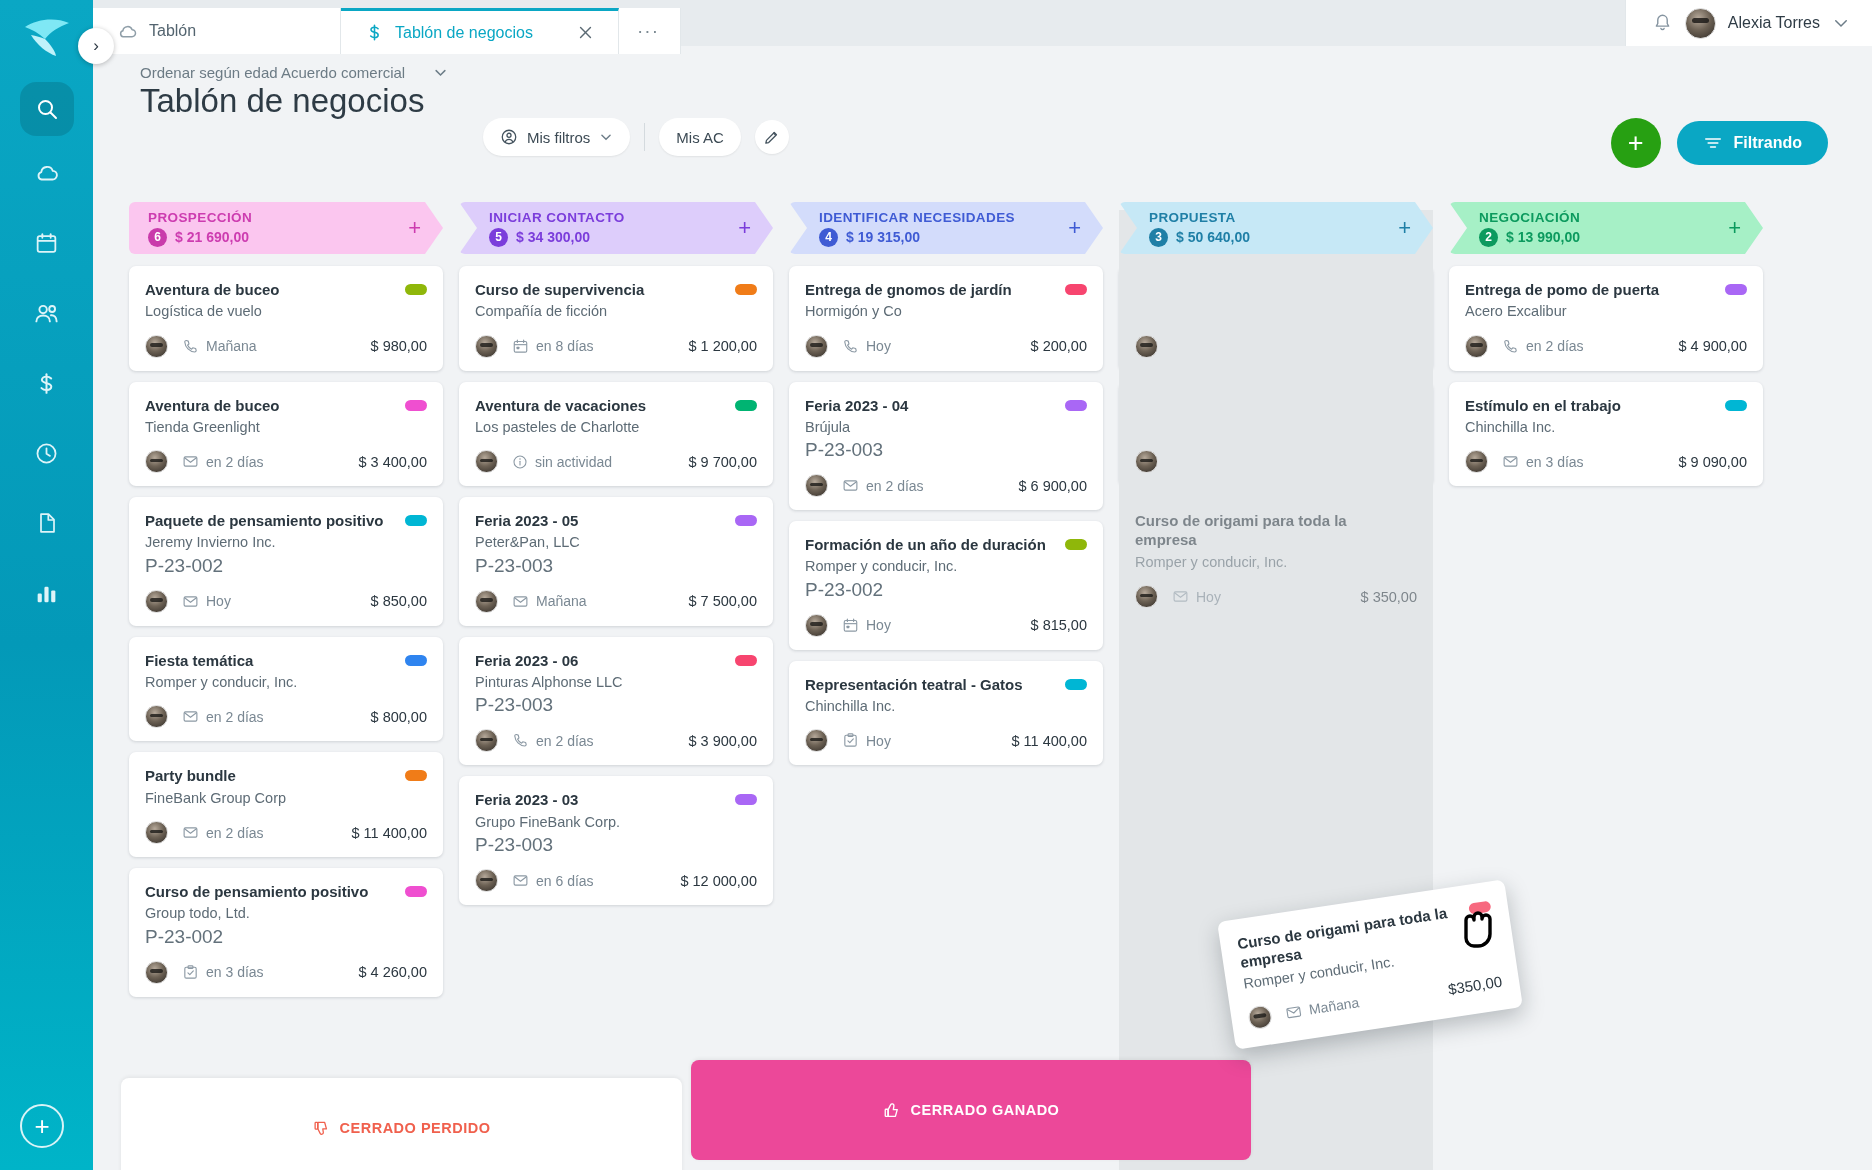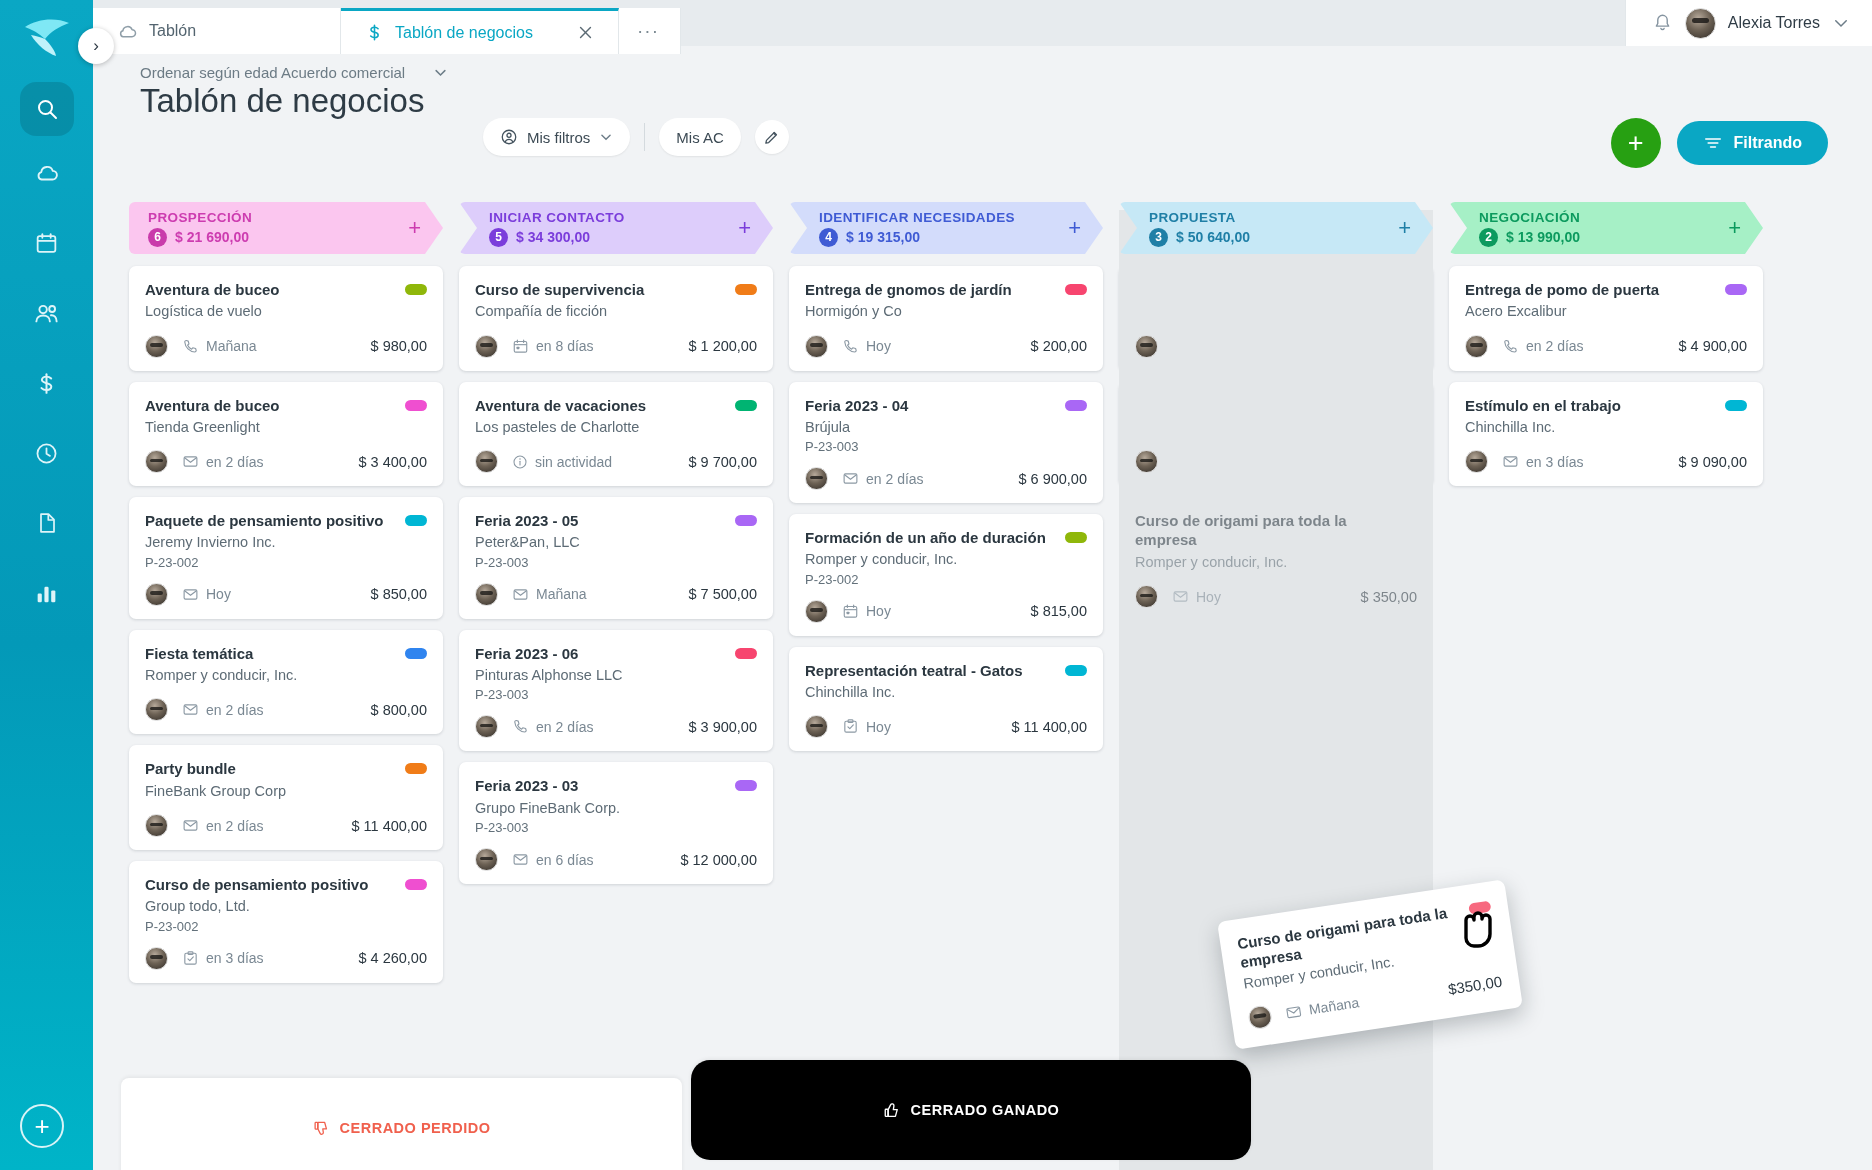--- a/index.html
+++ b/index.html
@@ -114,21 +114,21 @@
   .card {
     background: #fff; border-radius: 7px; padding: 14px 16px 13px 16px;
     box-shadow: 0 1px 3px rgba(31,45,56,.16);
   }
   .card.ghost { background: #eceef0; box-shadow: none; }
   .card.ghost .c-title, .card.ghost .c-sub, .card.ghost .c-meta, .card.ghost .c-amount { opacity: .55; }
   .c-top { display: flex; align-items: flex-start; gap: 10px; }
   .c-title { font-size: 15px; font-weight: bold; color: #2b3740; line-height: 1.28; flex: 1; }
   .tagdot { width: 22px; height: 11px; border-radius: 6px; flex: none; margin-top: 4px; }
   .c-sub { font-size: 14.5px; color: #5d6b75; margin-top: 3px; line-height: 1.34; }
-  .c-code { font-size: 13px; color: #63717b; margin-top: 2px; }
+  .c-code { font-size: 19px; color: #63717b; margin-top: 2px; }
   .c-foot { display: flex; align-items: center; margin-top: 13px; gap: 10px; }
   .c-av { width: 23px; height: 23px; border-radius:50%; flex:none;
     background: radial-gradient(circle at 42% 32%, #b6a99a 0%, #6d6255 46%, #2f2a25 100%);
     border: 1px solid #dcdcdc; position: relative; overflow: hidden; }
   .c-av::after{ content:""; position:absolute; left:20%; top:36%; width:60%; height:16%; background:#1c1a18; border-radius:2px; opacity:.8; }
   .c-meta { display:flex; align-items:center; gap: 7px; font-size: 14px; color: #7a8893; margin-left: 4px; }
   .c-amount { margin-left: auto; font-size: 14.5px; color: #2b3740; }
 
   
   .drag-card {
@@ -139,21 +139,21 @@
   }
   .drag-card .c-amount { font-size: 15px; }
   .grab-cursor { position: absolute; left: 1458px; top: 908px; z-index: 70; }
 
   
   .dropzones { position: absolute; left: 121px; right: 0; bottom: 0; height: 92px; display:flex; gap: 9px; padding-right: 0; }
   .dz { height: 100px; border-radius: 8px 8px 0 0; background:#fff; display:flex; align-items:center; justify-content:center;
     gap: 10px; font-size: 14.5px; font-weight: bold; letter-spacing: .5px; box-shadow: 0 -1px 4px rgba(0,0,0,.07); }
   .dz.lost { width: 561px; color: #f0604d; }
   .dz.cancel { width: 561px; color: #8b99a6; }
-  .dz.won { width: 560px; background: #000000; color: #fff; height: 100px; margin-top: -18px; border-radius: 19px; }
+  .dz.won { width: 560px; background: #ec4899; color: #fff; height: 100px; margin-top: -18px; border-radius: 8px; }
   svg { display:block; }
 </style>
 </head>
 <body>
 
 <div id="app">
 
   <div class="rail">
     <div class="rail-logo">
       <svg width="52" height="42" viewBox="0 0 52 42">

